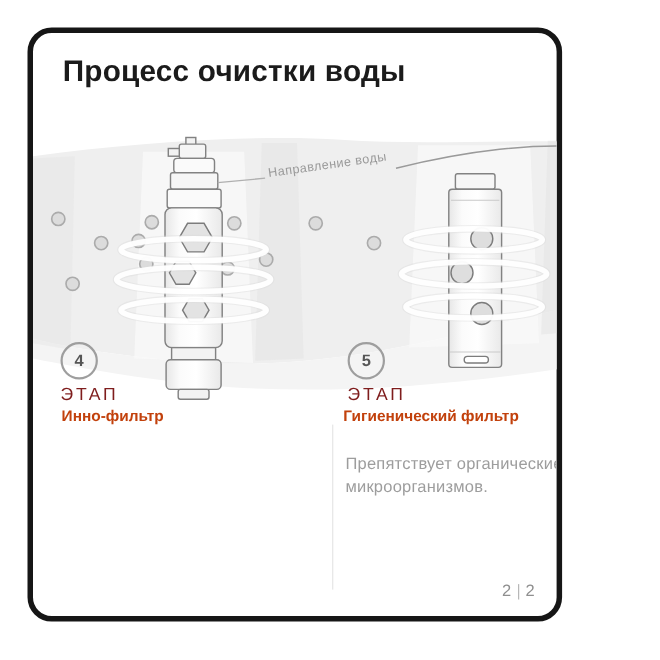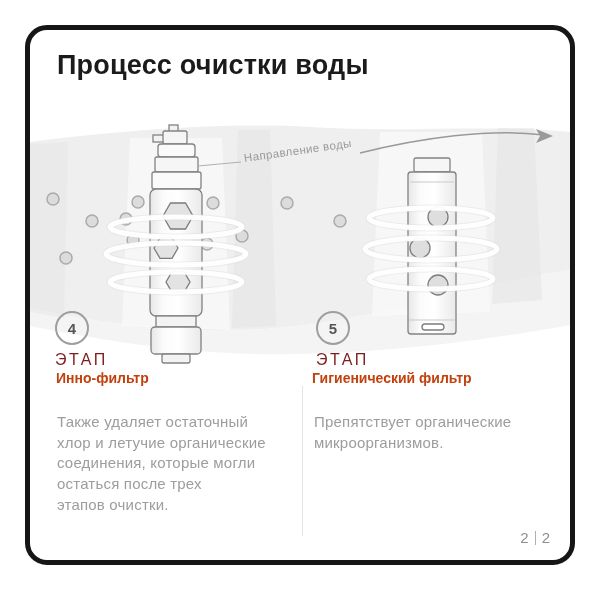--- a/index.html
+++ b/index.html
@@ -4,21 +4,21 @@
 <style>
   html,body{margin:0;padding:0;}
   body{
     width:600px;height:600px;position:relative;
     background:#ffffff;
     font-family:"Liberation Sans", sans-serif;
     overflow:hidden;
   }
   .card{
     position:absolute;left:25px;top:25px;
-    width:550px;height:540px;
+    width:486px;height:540px;
     box-sizing:border-box;
     border:5px solid #161616;
     border-radius:22px;
     background:#ffffff;
     overflow:hidden;
     padding-left:44px;
   }
   .diagram-svg{position:absolute;left:0;top:0;width:540px;height:530px;pointer-events:none;}
   .page-title{
     position:absolute;left:27px;top:20px;
@@ -179,25 +179,20 @@
 
   <div class="stage-badge badge-5">
     <span class="num">5</span>
   </div>
   <div class="stage-word word-5">ЭТАП</div>
 
   <div class="stage-name name-1">Инно-фильтр</div>
   <div class="stage-name name-2">Гигиенический фильтр</div>
 
   <div class="stage-text text-1">
-    <p class="stage-paragraph">Также удаляет остаточный
-хлор и летучие органические
-соединения, которые могли
-остаться после трех
-этапов очистки.</p>
   </div>
 
   <div class="column-divider"></div>
 
   <div class="stage-text text-2">
     <p class="stage-paragraph">Препятствует органические
 микроорганизмов.</p>
   </div>
 
   <div class="page-indicator">

